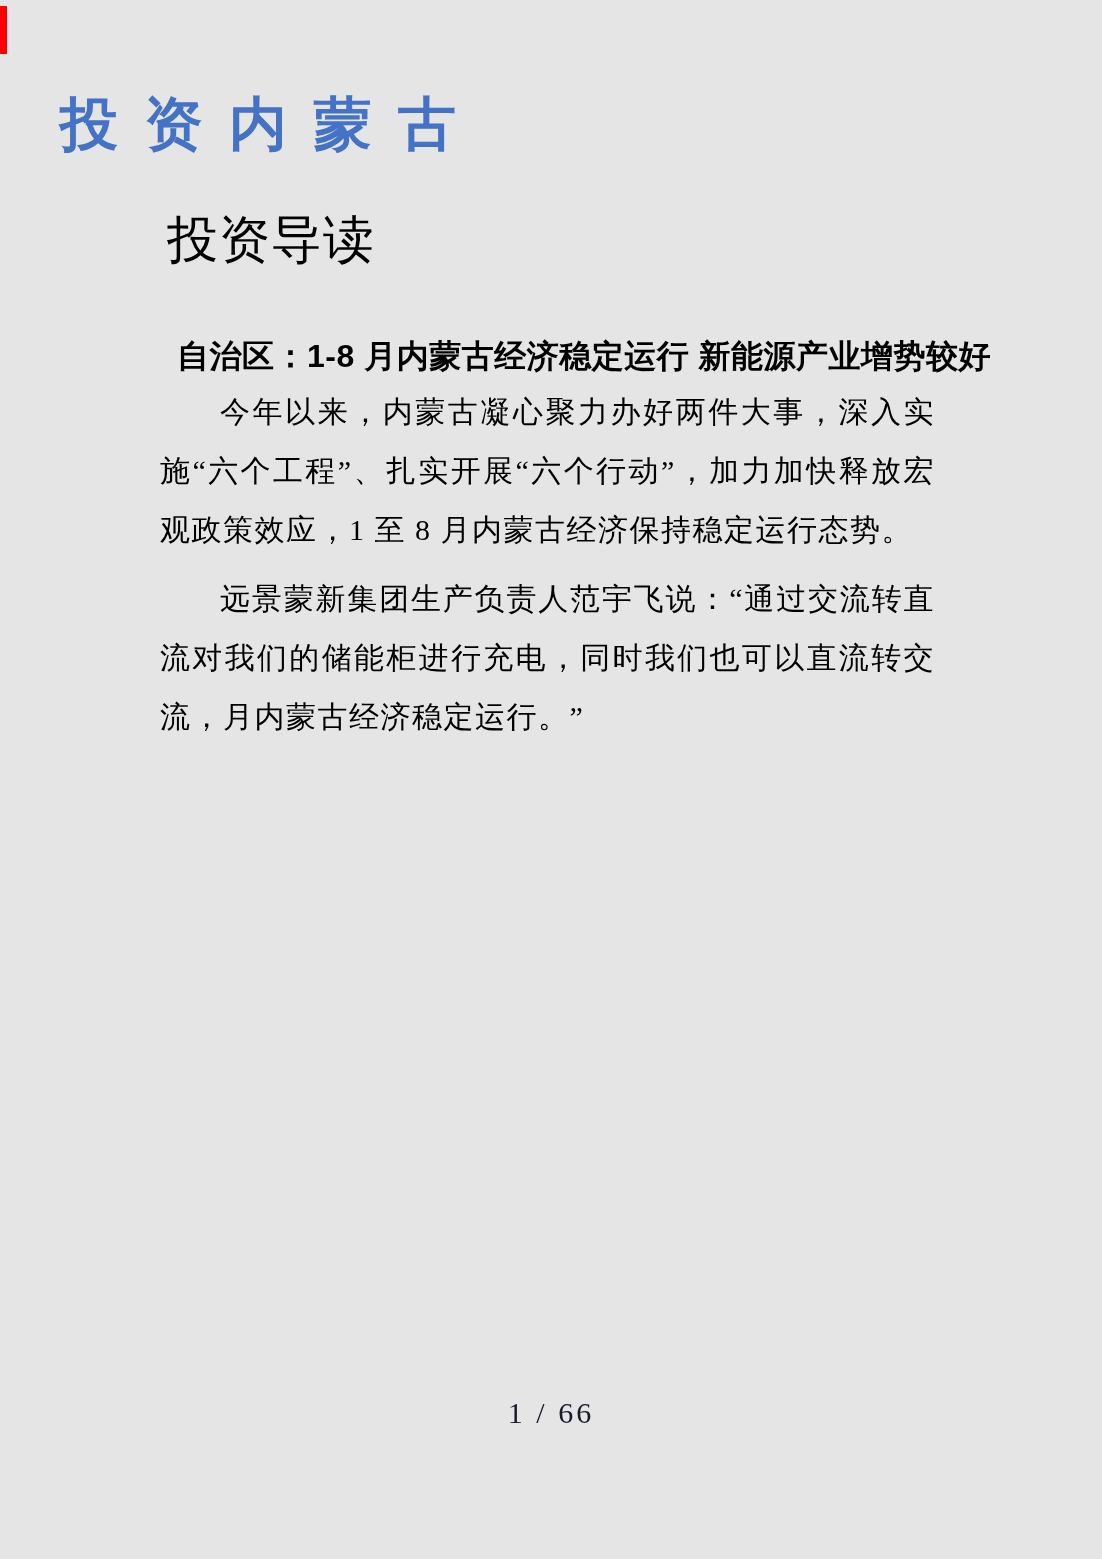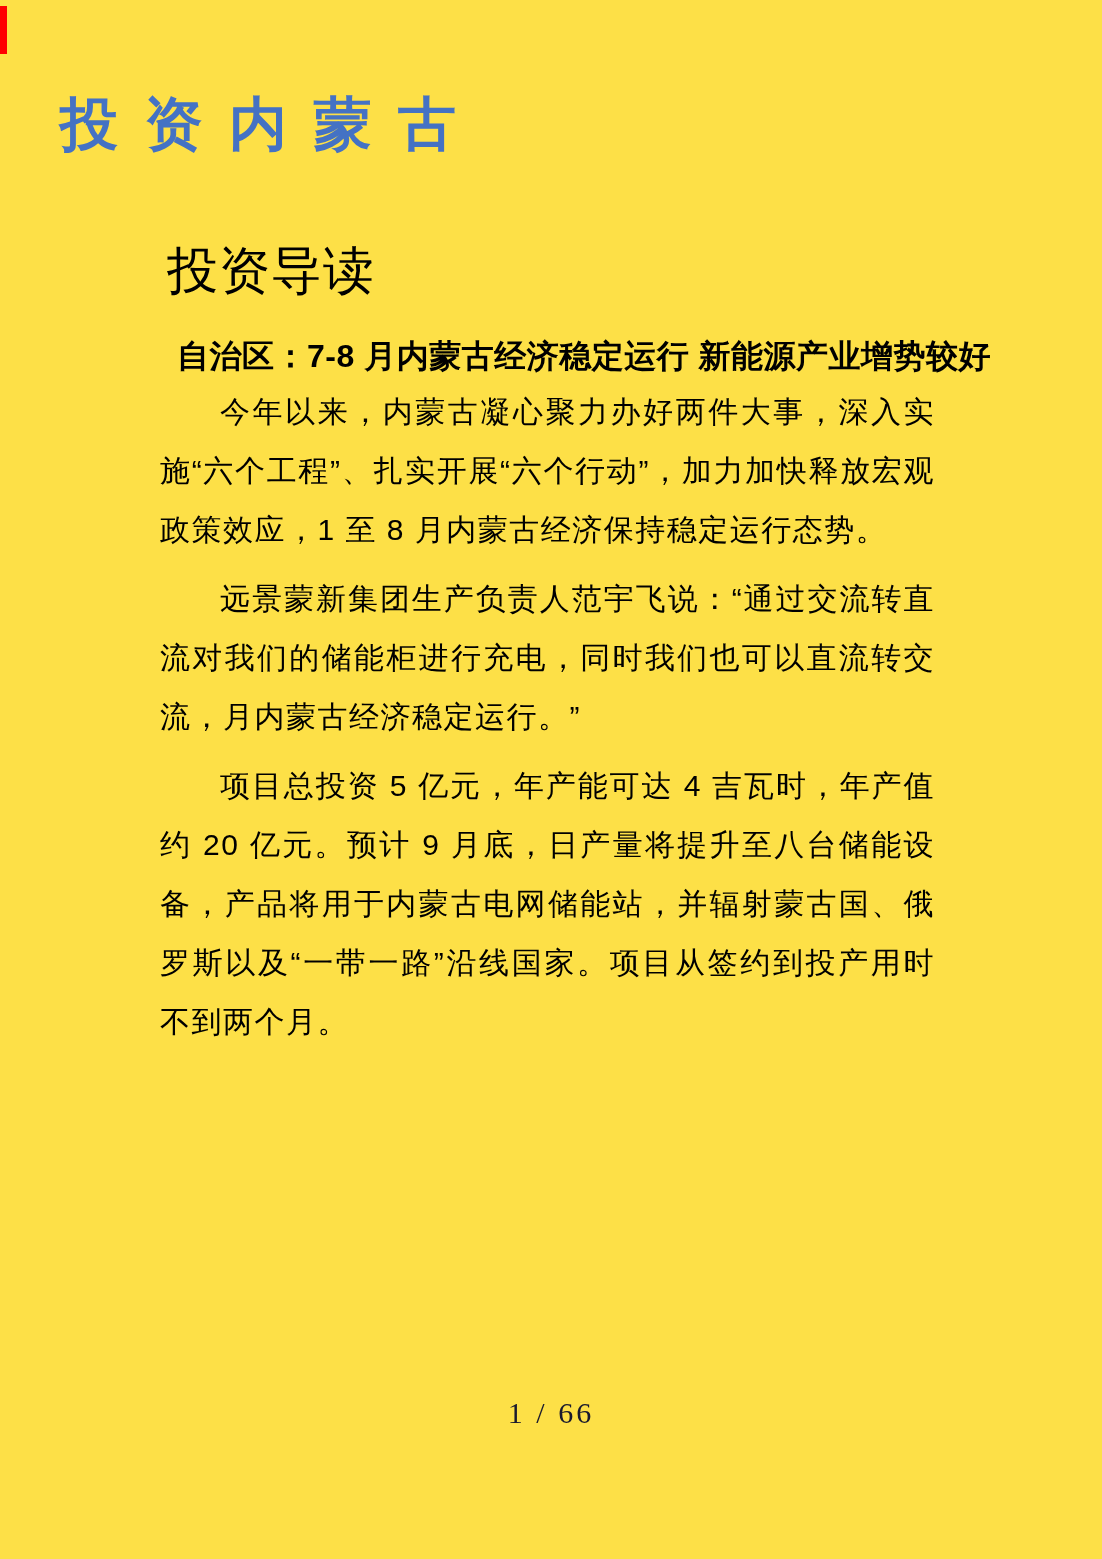--- a/index.html
+++ b/index.html
@@ -4,21 +4,21 @@
 <style>
   html, body {
     margin: 0;
     padding: 0;
     background: #ffffff;
   }
   .page {
     position: relative;
     width: 1102px;
     height: 1559px;
-    background: #fde047;
+    background: #e5e5e5;
     overflow: hidden;
     font-family: "Liberation Serif", "DejaVu Serif", serif;
     color: #000000;
   }
   .red-marker {
     position: absolute;
     left: 0;
     top: 6px;
     width: 7px;
     height: 48px;
@@ -38,21 +38,20 @@
   .section-title {
     position: absolute;
     left: 167px;
     top: 206px;
     font-size: 51px;
     font-weight: 500;
     color: #000000;
     font-family: "Liberation Sans", "DejaVu Sans", sans-serif;
     letter-spacing: 1px;
     white-space: nowrap;
-    margin-top: 31px;
   }
   .bracket-heading {
     position: absolute;
     left: 165px;
     top: 283px;
     font-size: 37px;
     font-weight: bold;
     color: #000000;
     font-family: "Liberation Serif", "DejaVu Serif", serif;
     letter-spacing: 1px;
@@ -78,21 +77,21 @@
   }
   .body-text p {
     margin: 0 0 10px 0;
     font-size: 30px;
     line-height: 59px;
     letter-spacing: 1.5px;
     text-align: justify;
     text-justify: inter-character;
     text-indent: 2em;
     color: #000000;
-    font-family: Liberation Sans, sans-serif;
+    font-family: Liberation Serif, serif;
   }
   .footer {
     position: absolute;
     left: 0;
     top: 1396px;
     width: 1102px;
     text-align: center;
     font-size: 30px;
     color: #1a1a2e;
     font-family: "Liberation Serif", "DejaVu Serif", serif;
@@ -104,25 +103,24 @@
 
 <div class="page">
 
   <div class="red-marker"></div>
 
   <div class="banner-title">投 资 内 蒙 古</div>
 
   <div class="section-title">投资导读</div>
 
 
-  <div class="article-headline">自治区：7-8 月内蒙古经济稳定运行 新能源产业增势较好</div>
+  <div class="article-headline">自治区：1-8 月内蒙古经济稳定运行 新能源产业增势较好</div>
 
   <div class="body-text">
     <p>今年以来，内蒙古凝心聚力办好两件大事，深入实施“六个工程”、扎实开展“六个行动”，加力加快释放宏观政策效应，1 至 8 月内蒙古经济保持稳定运行态势。</p>
     <p>远景蒙新集团生产负责人范宇飞说：“通过交流转直流对我们的储能柜进行充电，同时我们也可以直流转交流，月内蒙古经济稳定运行。”</p>
-    <p>项目总投资 5 亿元，年产能可达 4 吉瓦时，年产值约 20 亿元。预计 9 月底，日产量将提升至八台储能设备，产品将用于内蒙古电网储能站，并辐射蒙古国、俄罗斯以及“一带一路”沿线国家。项目从签约到投产用时不到两个月。</p>
   </div>
 
   <div class="footer">
     <span>1 / 66</span>
   </div>
 
 </div>
 
 </body></html>

